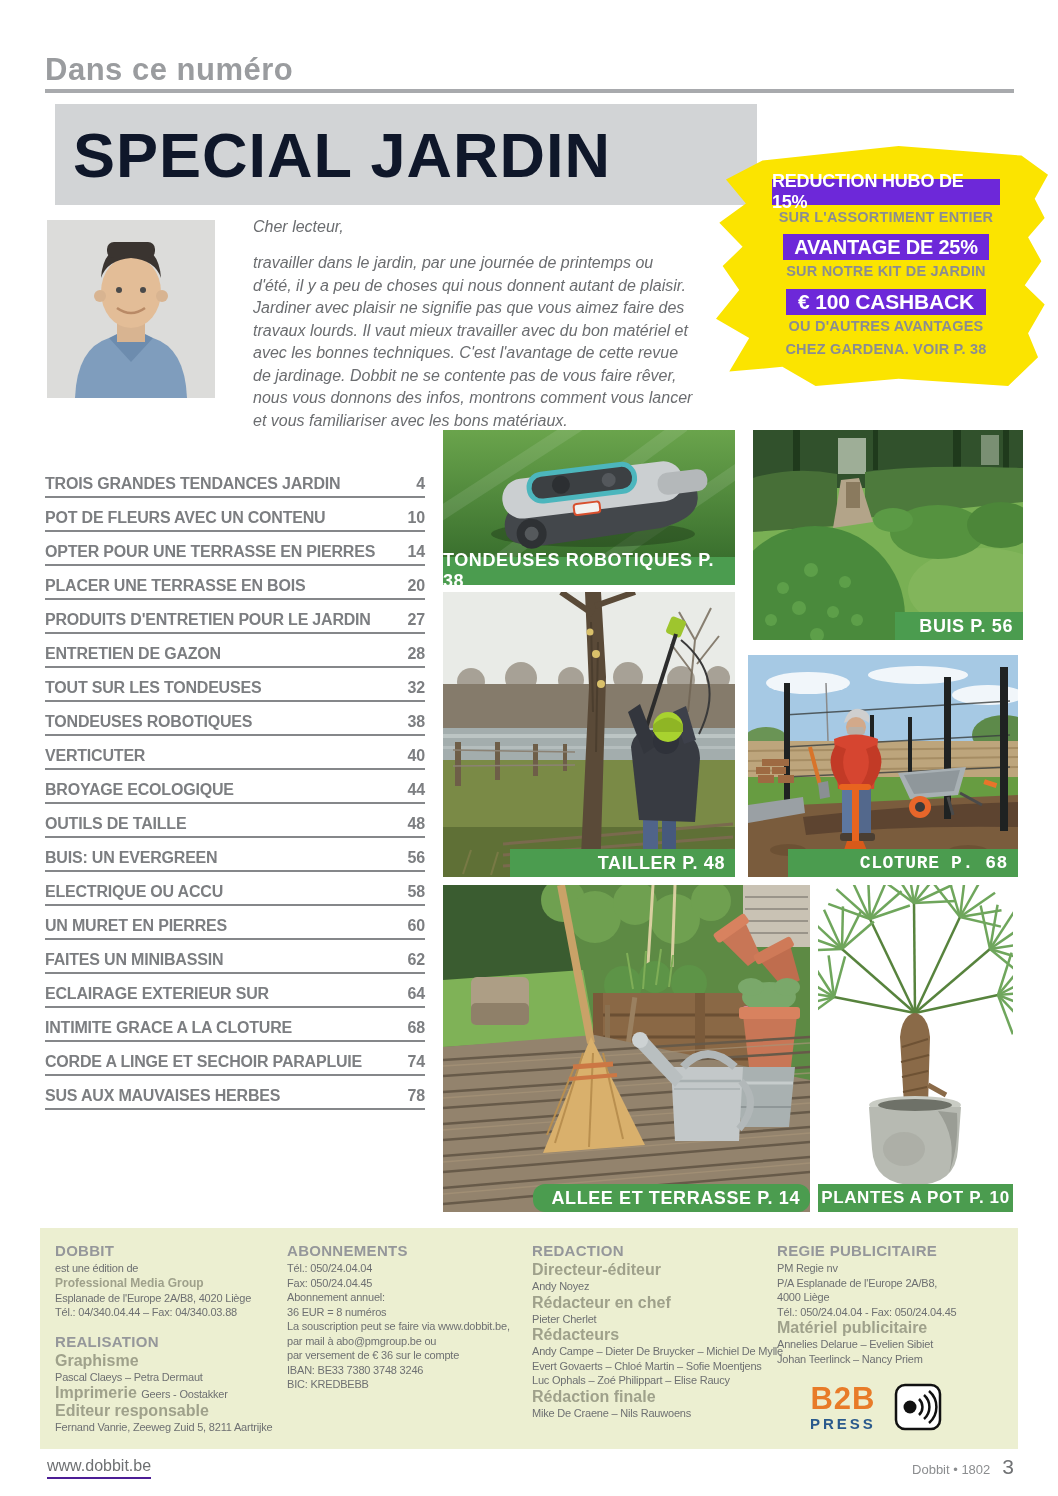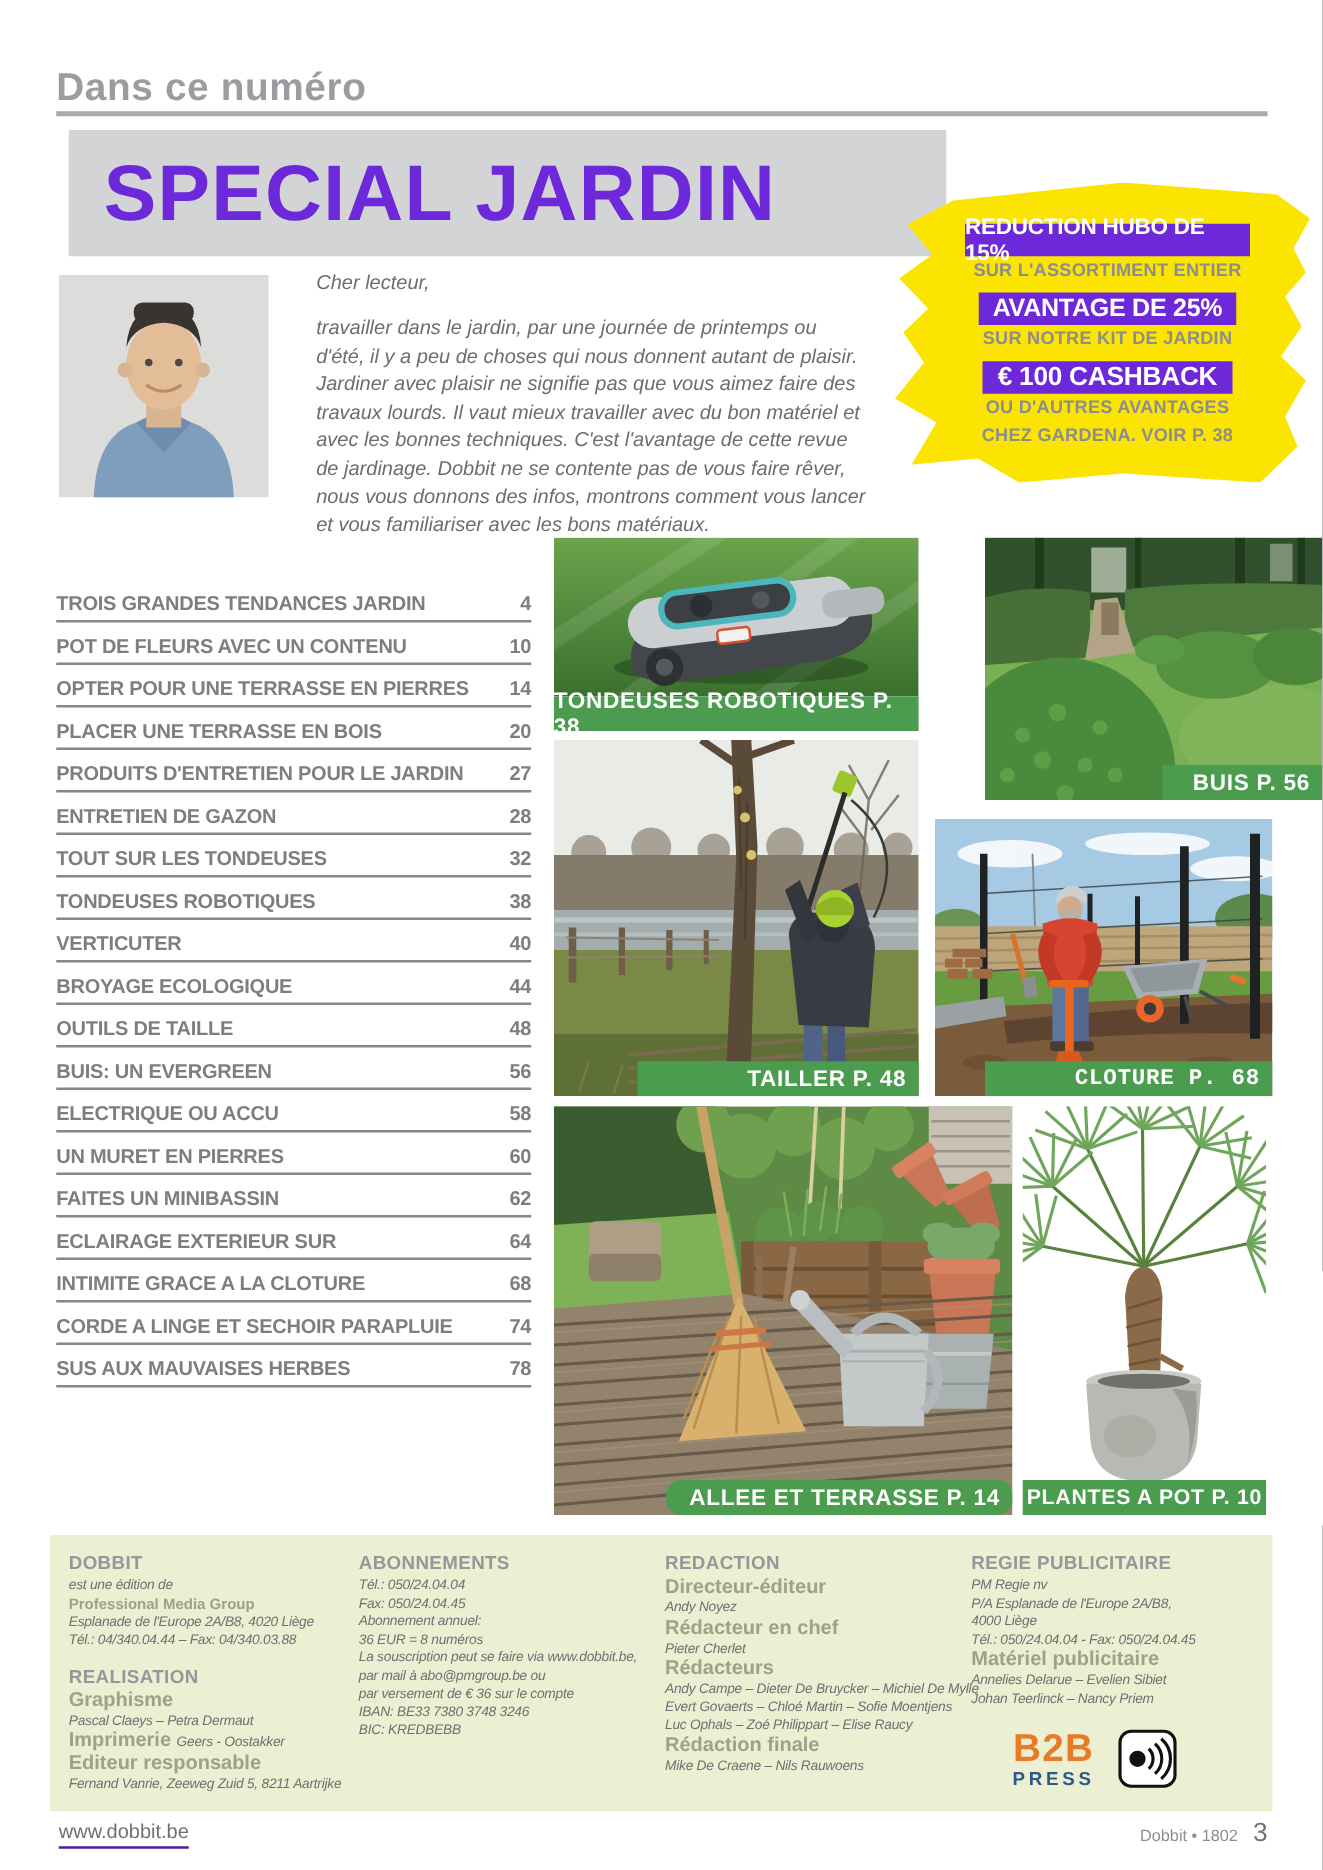--- a/index.html
+++ b/index.html
@@ -13,21 +13,21 @@
     position:absolute; left:45px; top:52px; margin:0;
     font-size:31px; font-weight:bold; color:#9a9c9f; letter-spacing:.5px;
   }
   .head-rule { position:absolute; left:45px; top:89px; width:969px; height:4px; background:#a8aaad; }
 
   .banner {
     position:absolute; left:55px; top:104px; width:702px; height:101px;
     background:#d2d4d6; display:flex; align-items:center;
   }
   .banner span {
-    color:#6d28d9; font-weight:bold; font-size:63px; letter-spacing:1px; padding-left:28px;
+    color:#0f172a; font-weight:bold; font-size:63px; letter-spacing:1px; padding-left:18px;
   }
 
   
   .splash {
     position:absolute; left:716px; top:146px; width:332px; height:240px;
     background:#fbe400;
     clip-path: polygon(14% 6%, 55% 0%, 92% 4%, 100% 12%, 96% 22%, 99% 30%, 94% 38%,
       98% 48%, 93% 58%, 99% 66%, 94% 78%, 97% 88%, 88% 100%, 55% 97%, 30% 100%,
       20% 92%, 4% 94%, 10% 80%, 0% 72%, 7% 60%, 2% 50%, 8% 42%, 1% 32%, 9% 24%, 3% 14%);
   }
@@ -70,21 +70,21 @@
   figure.feat { position:absolute; margin:0; overflow:hidden; }
   figure.feat svg { display:block; }
   .cap {
     position:absolute; bottom:0; height:28px; background:#4b9c4f; color:#ffffff;
     font-weight:bold; font-size:18px; letter-spacing:.6px;
     display:flex; align-items:center; box-sizing:border-box;
   }
   .cap-full  { left:0; right:0; justify-content:center; }
   .cap-right { right:0; justify-content:flex-end; padding-right:10px; }
   .f1 { left:443px; top:430px; width:292px; height:155px; }
-  .f2 { left:788px; top:430px; width:270px; height:210px; }
+  .f2 { left:753px; top:430px; width:270px; height:210px; }
   .f3 { left:443px; top:592px; width:292px; height:285px; }
   .f4 { left:748px; top:655px; width:270px; height:222px;font-family:Liberation Mono, monospace; }
   .f5 { left:443px; top:885px; width:367px; height:327px; }
   .f6 { left:818px; top:885px; width:195px; height:327px; }
   .f2 .cap { left:142px; }
   .f3 .cap { left:67px; }
   .f4 .cap { left:40px; }
   .f5 .cap { left:90px;border-radius:12px; }
   .f6 .cap { font-size:17px; }
 
@@ -92,21 +92,21 @@
   .colophon { position:absolute; left:40px; top:1228px; width:978px; height:221px; background:#ecefd1; }
   .fcol { position:absolute; top:14px; }
   .c1 { left:15px;  width:225px; }
   .c2 { left:247px; width:235px; }
   .c3 { left:492px; width:240px; }
   .c4 { left:737px; width:235px; }
   .fh  { font-size:15px; font-weight:bold; color:#95979a; letter-spacing:.3px; margin:0 0 2px 0; }
   .fh.gap { margin-top:13px; }
   .fsub { font-size:16px; font-weight:bold; color:#9fa18b; line-height:18px; }
   .fb   { font-size:12px; font-weight:bold; color:#9fa18b; line-height:15px; white-space:nowrap; }
-  .fl   { font-size:11px; color:#6e7072; line-height:14.5px; letter-spacing:-.2px; white-space:nowrap;font-style:italic; }
+  .fl   { font-size:11px; color:#6e7072; line-height:14.5px; letter-spacing:-.2px; white-space:nowrap; }
   .logos { position:absolute; left:770px; top:155px; display:flex; gap:18px; }
   .b2b { text-align:center; line-height:1; }
   .b2b-mark  { color:#e87b28; font-weight:bold; font-size:31px; letter-spacing:1px; }
   .b2b-press { color:#2a5a8c; font-weight:bold; font-size:15px; letter-spacing:3px; margin-top:2px; }
 
   
   .site {
     position:absolute; left:47px; top:1457px; font-size:16px; color:#6e7072;
     text-decoration:none; border-bottom:2px solid #4c1d95; padding-bottom:2px; cursor:pointer;
   }

